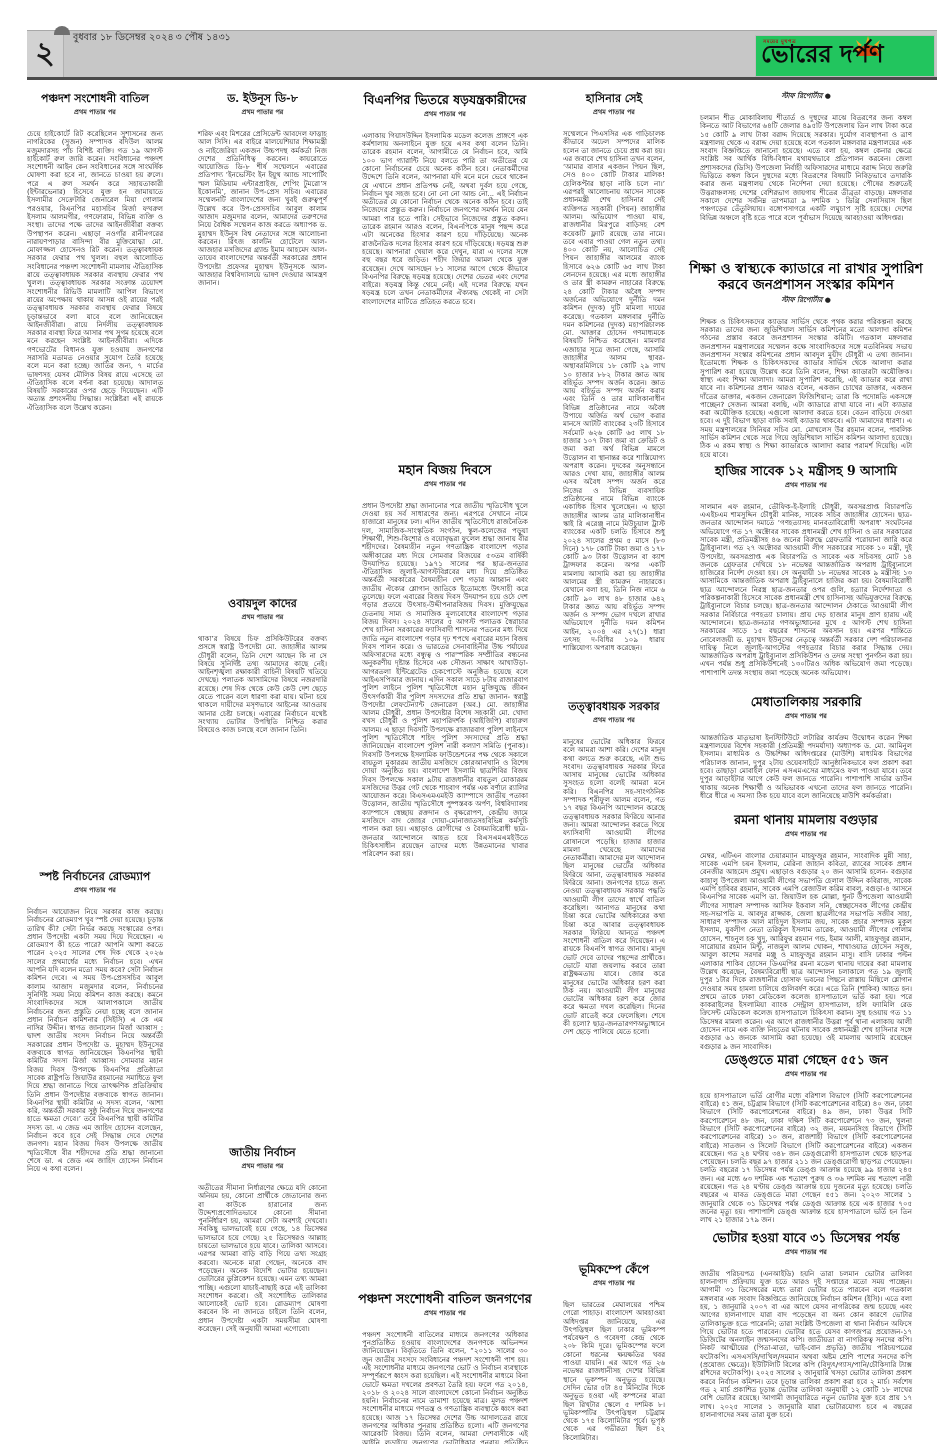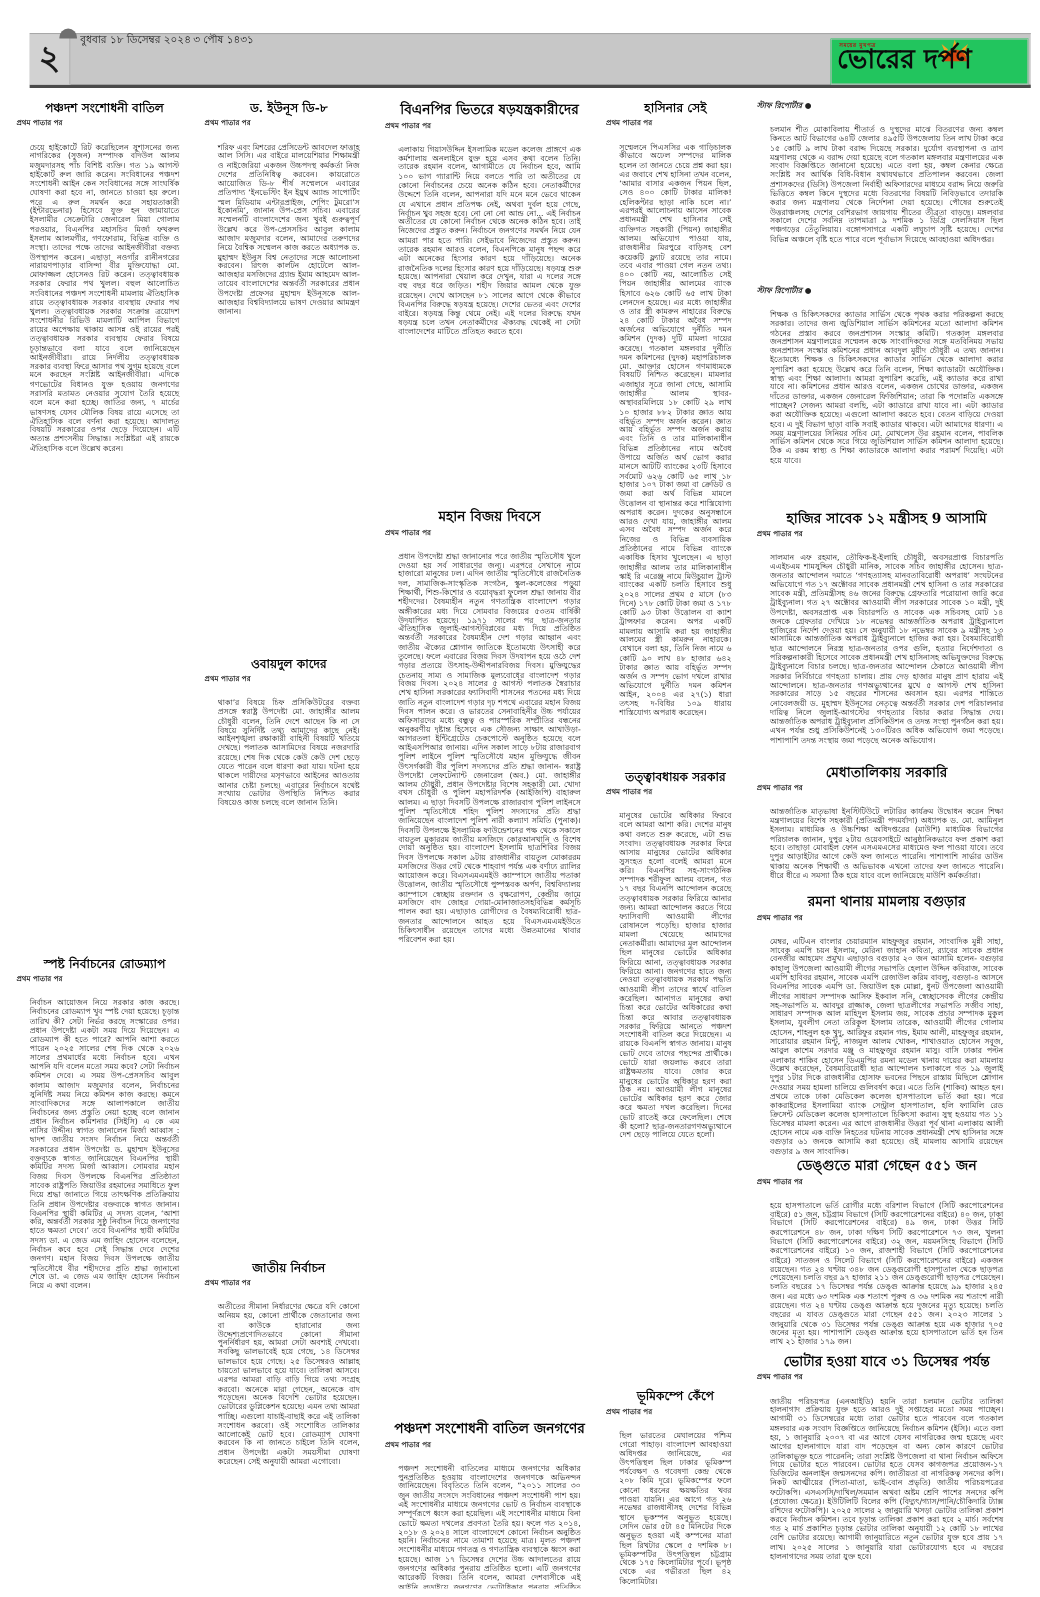--- a/index.html
+++ b/index.html
@@ -25,22 +25,22 @@
         grid-template-columns:162px 155px 192px 128px 238px;column-gap:9px;}
   .col{overflow:hidden;}
   .art{overflow:hidden;box-sizing:border-box;padding:0 1px 4px 1px;}
   .art h2{margin:3px 0 1px 0;text-align:center;font-weight:800;color:#060606;line-height:1.18;
           font-family:"DejaVu Serif","Liberation Serif",serif;}
   .h-sm h2{font-size:11px;}
   .h-sub h2{font-size:11px;text-align:center;}
   .h-md h2{font-size:12.5px;}
   .h-lg h2{font-size:15.5px;}
   .h-lg2 h2{font-size:13.5px;}
-  .kick{font-size:6.5px;font-weight:bold;color:#222;margin:0 0 2px 0;}
-  .kick.byline{text-align:left;font-size:7px;font-style:italic;}
+  .kick{text-align:center;font-size:6.5px;font-weight:bold;color:#222;margin:0 0 2px 0;}
+  .kick.byline{text-align:center;font-size:7px;font-style:italic;}
   .bdy{margin:12px;font-size:7px;line-height:8.3px;text-align:justify;color:#161616;
        -webkit-hyphens:auto;hyphens:auto;}
 </style>
 </head>
 <body>
 
 <div class="page">
 
   <div class="hdr">
     <div class="pgnum">
@@ -137,20 +137,21 @@
         <p class="bdy">ছিল ভারতের মেঘালয়ের পশ্চিম গেরো পাহাড়। বাংলাদেশ আবহাওয়া অধিদপ্তর জানিয়েছে, এর উৎপত্তিস্থল ছিল ঢাকার ভূমিকম্প পর্যবেক্ষণ ও গবেষণা কেন্দ্র থেকে ২০৮ কিমি দূরে। ভূমিকম্পের ফলে কোনো ধরনের ক্ষয়ক্ষতির খবর পাওয়া যায়নি। এর আগে গত ২৬ নভেম্বর রাজধানীসহ দেশের বিভিন্ন স্থানে ভূকম্পন অনুভূত হয়েছে। সেদিন ভোর ৫টা ৪৫ মিনিটের দিকে অনুভূত হওয়া এই কম্পনের মাত্রা ছিল রিখটার স্কেলে ৫ দশমিক ৮। ভূমিকম্পটির উৎপত্তিস্থল চট্টগ্রাম থেকে ১৭৫ কিলোমিটার পূর্বে। ভূপৃষ্ঠ থেকে এর গভীরতা ছিল ৪২ কিলোমিটার।</p>
       </article>
     </div>
 
     <div class="col">
       <article class="art h-lg" style="height:168px">
         <div class="kick byline">স্টাফ রিপোর্টার ●</div>
         <p class="bdy">চলমান শীত মোকাবিলায় শীতার্ত ও দুস্থদের মাঝে বিতরণের জন্য কম্বল কিনতে আট বিভাগের ৬৪টি জেলার ৪৯৫টি উপজেলায় তিন লাখ টাকা করে ১৫ কোটি ৯ লাখ টাকা বরাদ্দ দিয়েছে সরকার। দুর্যোগ ব্যবস্থাপনা ও ত্রাণ মন্ত্রণালয় থেকে এ বরাদ্দ দেয়া হয়েছে বলে গতকাল মঙ্গলবার মন্ত্রণালয়ের এক সংবাদ বিজ্ঞপ্তিতে জানানো হয়েছে। এতে বলা হয়, কম্বল কেনার ক্ষেত্রে সংশ্লিষ্ট সব আর্থিক বিধি-বিধান যথাযথভাবে প্রতিপালন করবেন। জেলা প্রশাসকদের (ডিসি) উপজেলা নির্বাহী অফিসারদের মাধ্যমে বরাদ্দ নিয়ে জরুরি ভিত্তিতে কম্বল কিনে দুস্থদের মধ্যে বিতরণের বিষয়টি নিবিড়ভাবে তদারকি করার জন্য মন্ত্রণালয় থেকে নির্দেশনা দেয়া হয়েছে। পৌষের শুরুতেই উত্তরাঞ্চলসহ দেশের বেশিরভাগ জায়গায় শীতের তীব্রতা বাড়ছে। মঙ্গলবার সকালে দেশের সর্বনিম্ন তাপমাত্রা ৯ দশমিক ১ ডিগ্রি সেলসিয়াস ছিল পঞ্চগড়ের তেঁতুলিয়ায়। বঙ্গোপসাগরে একটি লঘুচাপ সৃষ্টি হয়েছে। দেশের বিভিন্ন অঞ্চলে বৃষ্টি হতে পারে বলে পূর্বাভাস দিয়েছে আবহাওয়া অধিদপ্তর।</p>
       </article>
       <article class="art h-lg2" style="height:203px">
+        <h2>শিক্ষা ও স্বাস্থ্যকে ক্যাডারে না রাখার সুপারিশ করবে জনপ্রশাসন সংস্কার কমিশন</h2>
         <div class="kick byline">স্টাফ রিপোর্টার ●</div>
         <p class="bdy">শিক্ষক ও চিকিৎসকদের ক্যাডার সার্ভিস থেকে পৃথক করার পরিকল্পনা করছে সরকার। তাদের জন্য জুডিশিয়াল সার্ভিস কমিশনের মতো আলাদা কমিশন গঠনের প্রস্তাব করবে জনপ্রশাসন সংস্কার কমিটি। গতকাল মঙ্গলবার জনপ্রশাসন মন্ত্রণালয়ের সম্মেলন কক্ষে সাংবাদিকদের সঙ্গে মতবিনিময় সভায় জনপ্রশাসন সংস্কার কমিশনের প্রধান আবদুল মুয়ীদ চৌধুরী এ তথ্য জানান। ইতোমধ্যে শিক্ষক ও চিকিৎসকদের ক্যাডার সার্ভিস থেকে আলাদা করার সুপারিশ করা হয়েছে উল্লেখ করে তিনি বলেন, শিক্ষা ক্যাডারটা অযৌক্তিক। স্বাস্থ্য এবং শিক্ষা আলাদা। আমরা সুপারিশ করেছি, এই ক্যাডার করে রাখা যাবে না। কমিশনের প্রধান আরও বলেন, একজন চোখের ডাক্তার, একজন দাঁতের ডাক্তার, একজন জেনারেল ফিজিশিয়ান; তারা কি পদোন্নতি একসঙ্গে পাচ্ছেন? সেজন্য আমরা বলছি, এটা ক্যাডারে রাখা যাবে না। এটা ক্যাডার করা অযৌক্তিক হয়েছে। এগুলো আলাদা করতে হবে। বেতন বাড়িয়ে দেওয়া হবে। এ দুই বিভাগ ছাড়া বাকি সবাই ক্যাডার থাকবে। এটা আমাদের ধারণা। এ সময় মন্ত্রণালয়ের সিনিয়র সচিব মো. মোখলেস উর রহমান বলেন, পাবলিক সার্ভিস কমিশন থেকে সরে গিয়ে জুডিশিয়াল সার্ভিস কমিশন আলাদা হয়েছে। ঠিক এ রকম স্বাস্থ্য ও শিক্ষা ক্যাডারকে আলাদা করার পরামর্শ দিয়েছি। এটা হয়ে যাবে।</p>
       </article>
       <article class="art h-md" style="height:231px">
         <h2>হাজির সাবেক ১২ মন্ত্রীসহ 9 আসামি</h2>
         <div class="kick">প্রথম পাতার পর</div>
         <p class="bdy">সালমান এফ রহমান, তৌফিক-ই-ইলাহি চৌধুরী, অবসরপ্রাপ্ত বিচারপতি এএইচএম শামসুদ্দিন চৌধুরী মানিক, সাবেক সচিব জাহাঙ্গীর হোসেন। ছাত্র-জনতার আন্দোলন দমাতে ‘গণহত্যাসহ মানবতাবিরোধী অপরাধ’ সংঘটনের অভিযোগে গত ১৭ অক্টোবর সাবেক প্রধানমন্ত্রী শেখ হাসিনা ও তার সরকারের সাবেক মন্ত্রী, প্রতিমন্ত্রীসহ ৪৬ জনের বিরুদ্ধে গ্রেফতারি পরোয়ানা জারি করে ট্রাইব্যুনাল। গত ২৭ অক্টোবর আওয়ামী লীগ সরকারের সাবেক ১০ মন্ত্রী, দুই উপদেষ্টা, অবসরপ্রাপ্ত এক বিচারপতি ও সাবেক এক সচিবসহ মোট ১৪ জনকে গ্রেফতার দেখিয়ে ১৮ নভেম্বর আন্তর্জাতিক অপরাধ ট্রাইব্যুনালে হাজিরের নির্দেশ দেওয়া হয়। সে অনুযায়ী ১৮ নভেম্বর সাবেক ৯ মন্ত্রীসহ ১৩ আসামিকে আন্তর্জাতিক অপরাধ ট্রাইব্যুনালে হাজির করা হয়। বৈষম্যবিরোধী ছাত্র আন্দোলনে নিরস্ত্র ছাত্র-জনতার ওপর গুলি, হত্যার নির্দেশদাতা ও পরিকল্পনাকারী হিসেবে সাবেক প্রধানমন্ত্রী শেখ হাসিনাসহ অভিযুক্তদের বিরুদ্ধে ট্রাইব্যুনালে বিচার চলছে। ছাত্র-জনতার আন্দোলন ঠেকাতে আওয়ামী লীগ সরকার নির্বিচারে গণহত্যা চালায়। প্রায় দেড় হাজার মানুষ প্রাণ হারায় এই আন্দোলনে। ছাত্র-জনতার গণঅভ্যুত্থানের মুখে ৫ আগস্ট শেখ হাসিনা সরকারের সাড়ে ১৫ বছরের শাসনের অবসান হয়। এরপর শান্তিতে নোবেলজয়ী ড. মুহাম্মদ ইউনূসের নেতৃত্বে অন্তর্বর্তী সরকার দেশ পরিচালনার দায়িত্ব নিলে জুলাই-আগস্টের গণহত্যার বিচার করার সিদ্ধান্ত দেয়। আন্তর্জাতিক অপরাধ ট্রাইব্যুনাল প্রসিকিউশন ও তদন্ত সংস্থা পুনর্গঠন করা হয়। এখন পর্যন্ত শুধু প্রসিকিউশনেই ১৩০টিরও অধিক অভিযোগ জমা পড়েছে। পাশাপাশি তদন্ত সংস্থায় জমা পড়েছে অনেক অভিযোগ।</p>
       </article>
       <article class="art h-md" style="height:118px">
         <h2>মেধাতালিকায় সরকারি</h2>

